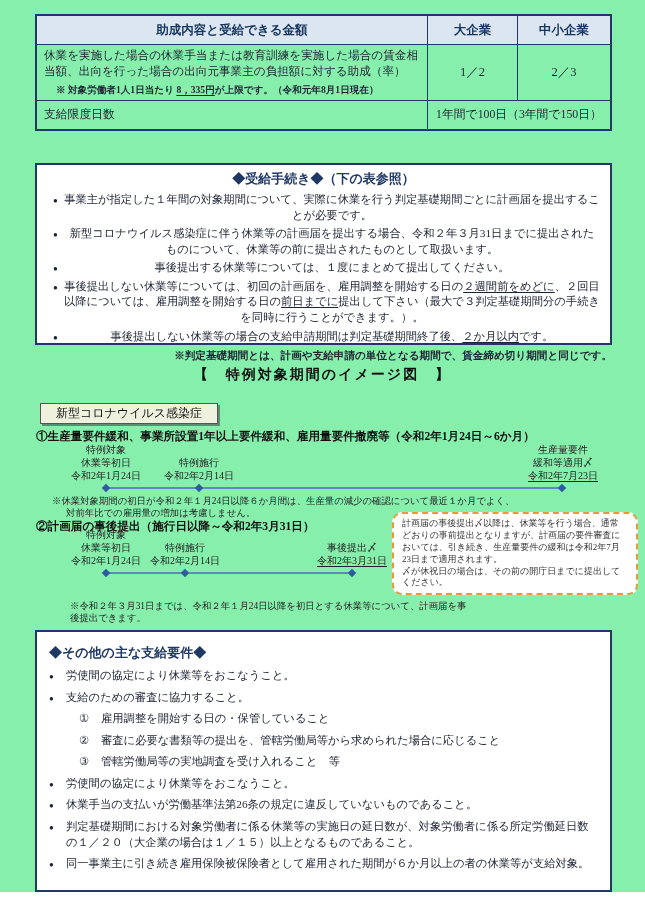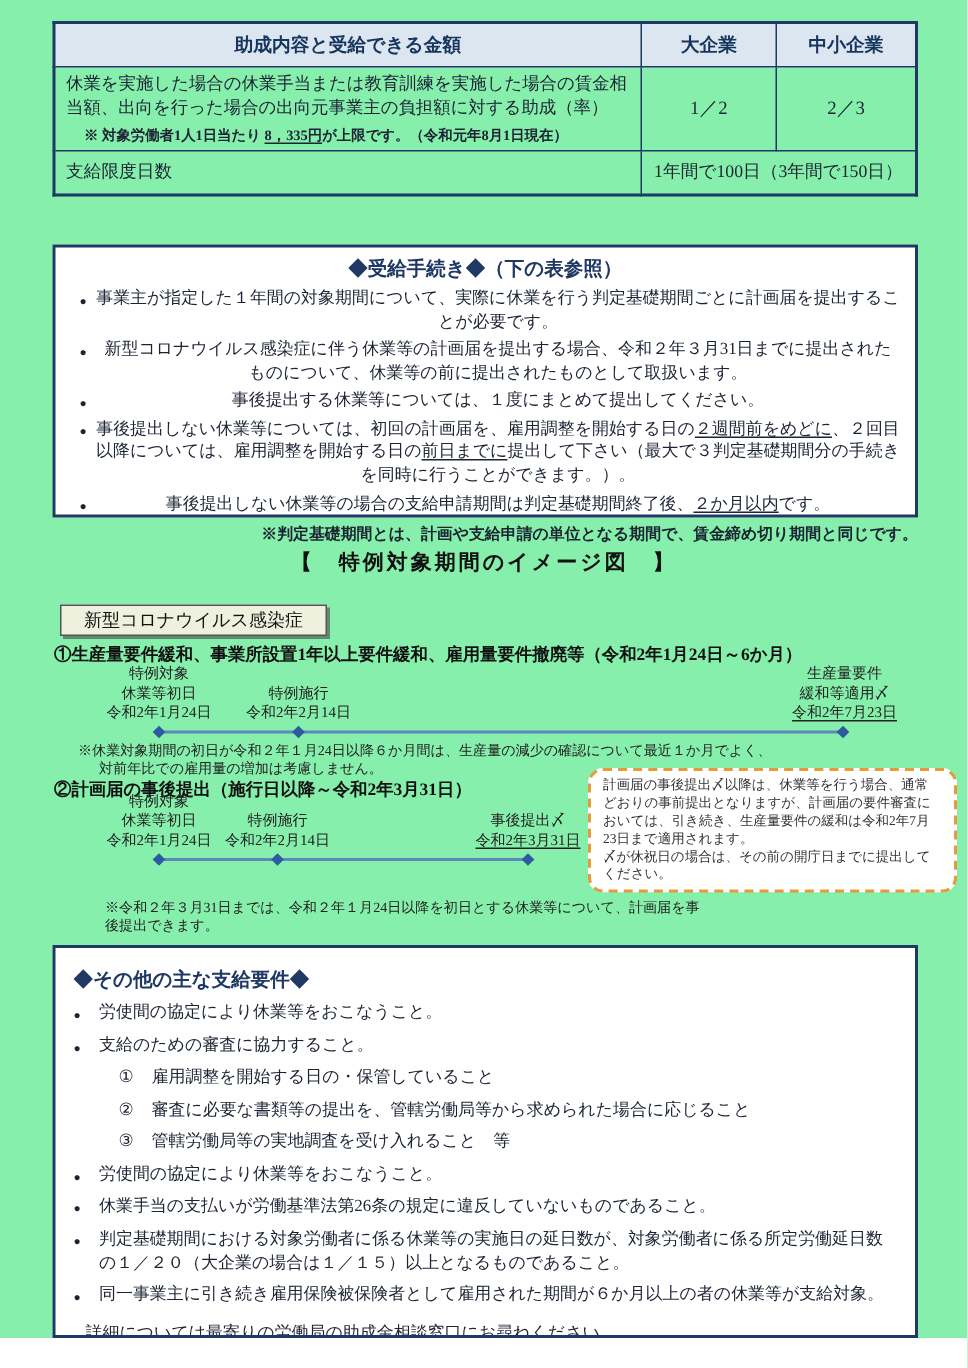--- a/index.html
+++ b/index.html
@@ -220,19 +220,15 @@
         </div>
         <div class="item">
           <span class="marker">●</span>
           <span class="itext"><span>判定基礎期間における対象労働者に係る休業等の実施日の延日数が、対象労働者に係る所定労働延日数の１／２０（大企業の場合は１／１５）以上となるものであること。</span></span>
         </div>
         <div class="item">
           <span class="marker">●</span>
           <span class="itext"><span>同一事業主に引き続き雇用保険被保険者として雇用された期間が６か月以上の者の休業等が支給対象。</span></span>
         </div>
       </div>
-    <div class="req-footer">
-      <div>詳細については最寄りの労働局の助成金相談窓口にお尋ねください。</div>
-
-    </div>
   </div>
 
 </div>
 
 </body></html>

